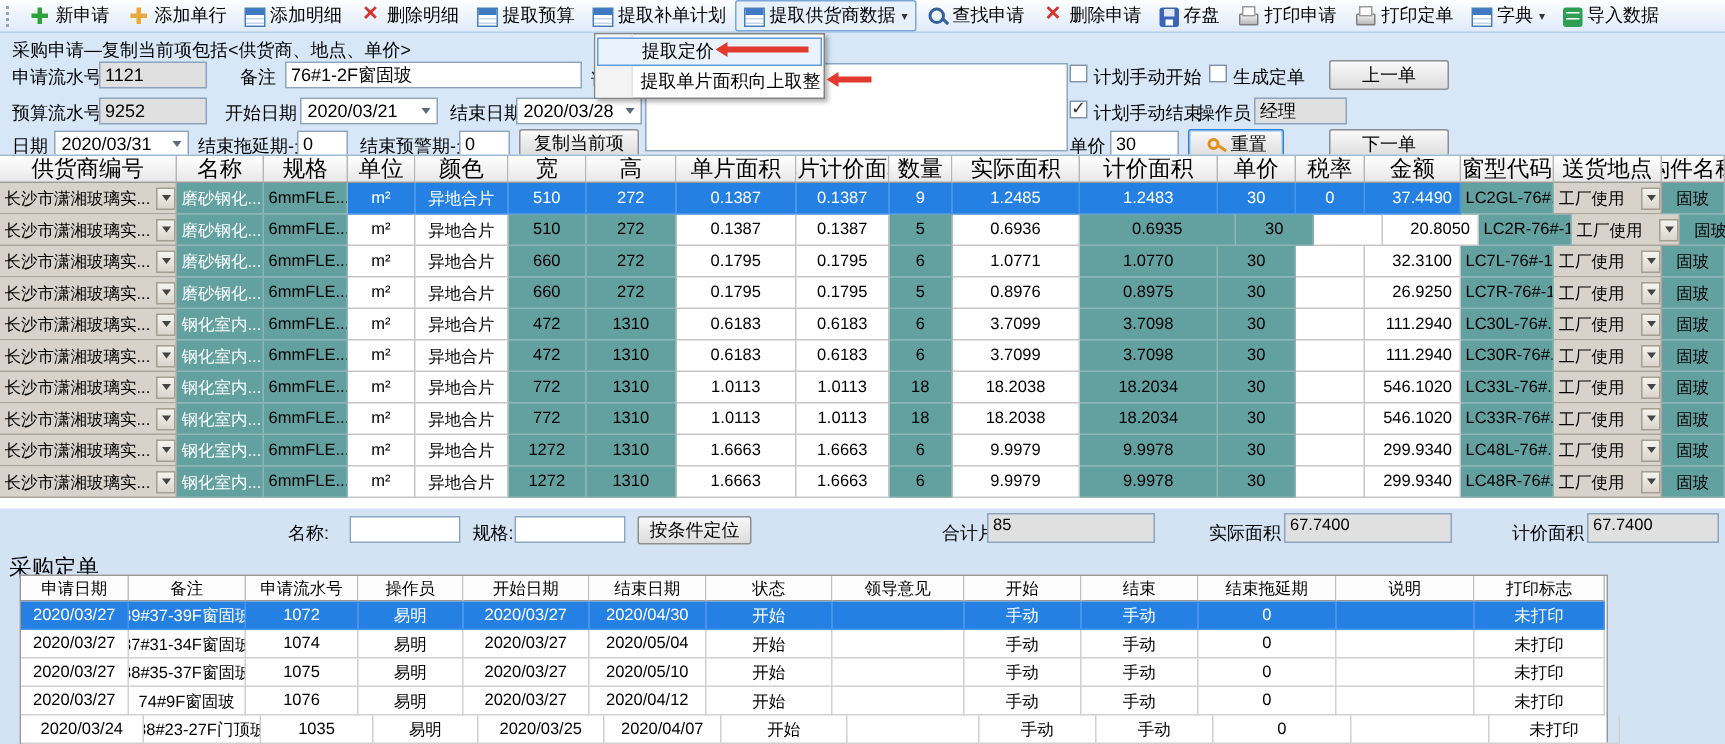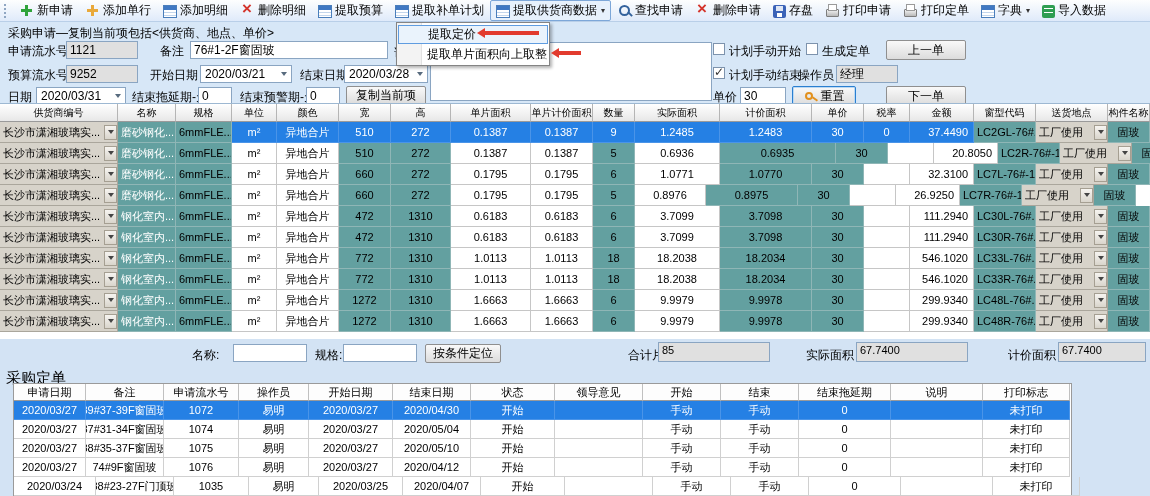--- a/index.html
+++ b/index.html
@@ -59,21 +59,21 @@
   .menu::before{content:"";position:absolute;left:0;top:0;bottom:0;width:24px;background:#f3f3f3;border-right:1px solid #e2e2e2}
   .menu-item{position:relative;height:19px;line-height:19px;padding-left:30px;font-size:12px;white-space:nowrap}
   .menu-item.hl{border:1px solid #5f9ce0;background:#eaf3fc;height:17px;line-height:17px;margin:1px;padding-left:29px}
   .red-arrow{position:absolute;height:10px;z-index:120}
   .red-arrow::before{content:"";position:absolute;left:0;top:0;border-top:5px solid transparent;border-bottom:5px solid transparent;border-left:none;border-right:8px solid var(--arrow)}
   .red-arrow::after{content:"";position:absolute;left:7px;top:3px;height:4px;right:0;background:var(--arrow)}
   
   .grid{position:absolute;left:0;top:103px;width:1150px;height:235px;background:#fff;border-top:1px solid #9db8d2;z-index:1}
   .g-head{display:flex;height:18px}
   .g-hcell{box-sizing:border-box;flex:none;border-right:1px solid #b5b5b5;border-bottom:1px solid #9a9a9a;
-    background:linear-gradient(#ffffff,#e7e7e7);font-size:10px;display:flex;align-items:center;justify-content:center;
+    background:linear-gradient(#ffffff,#e7e7e7);font-size:15px;display:flex;align-items:center;justify-content:center;
     overflow:hidden;white-space:nowrap}
   .g-row{display:flex;height:21px}
   .g-cell{box-sizing:border-box;flex:none;border-right:1px solid #c6c6c6;border-bottom:1px solid #c6c6c6;
     font-size:11px;display:flex;align-items:center;overflow:hidden;white-space:nowrap;padding:0 3px}
   .al-c{justify-content:center}
   .al-r{justify-content:flex-end;padding-right:5px}
   .c-teal{background:var(--teal);border-color:#8fb6b6}
   .t-white{color:#fff}
   .c-sel{background:var(--sel);border-color:#4a94e8;color:#fff}
   .combo-cell{background:#d7d3ca;border-color:#aaa69c;padding:0 0 0 3px}
@@ -276,21 +276,21 @@
       <div class="g-cell c-teal t-white" style="width: 58px;">磨砂钢化...</div>
       <div class="g-cell c-teal" style="width: 56px;">6mmFLE...</div>
       <div class="g-cell al-c" style="width: 45px;">m²</div>
       <div class="g-cell al-c" style="width: 62px;">异地合片</div>
       <div class="g-cell c-teal al-c" style="width: 52px;">510</div>
       <div class="g-cell c-teal al-c" style="width: 60px;">272</div>
       <div class="g-cell al-c" style="width: 80px;">0.1387</div>
       <div class="g-cell al-c" style="width: 62px;">0.1387</div>
       <div class="g-cell c-teal al-c" style="width: 42px;">5</div>
       <div class="g-cell al-c" style="width: 85px;">0.6936</div>
-      <div class="g-cell c-teal al-c" style="width: 116px;">0.6935</div>
+      <div class="g-cell c-teal al-c" style="width: 104px;">0.6935</div>
       <div class="g-cell c-teal al-c" style="width: 52px;">30</div>
       <div class="g-cell al-c" style="width: 46px;"></div>
       <div class="g-cell al-r" style="width: 64px;">20.8050</div>
       <div class="g-cell c-teal" style="width: 62px;">LC2R-76#-1F</div>
       <div class="g-cell combo-cell" style="width: 72px;">
         <div class="cc-txt">工厂使用</div>
         <div class="cc-arr"></div>
       </div>
       <div class="g-cell c-teal al-c" style="width: 42px;">固玻</div>
     </div>
@@ -327,21 +327,21 @@
       </div>
       <div class="g-cell c-teal t-white" style="width: 58px;">磨砂钢化...</div>
       <div class="g-cell c-teal" style="width: 56px;">6mmFLE...</div>
       <div class="g-cell al-c" style="width: 45px;">m²</div>
       <div class="g-cell al-c" style="width: 62px;">异地合片</div>
       <div class="g-cell c-teal al-c" style="width: 52px;">660</div>
       <div class="g-cell c-teal al-c" style="width: 60px;">272</div>
       <div class="g-cell al-c" style="width: 80px;">0.1795</div>
       <div class="g-cell al-c" style="width: 62px;">0.1795</div>
       <div class="g-cell c-teal al-c" style="width: 42px;">5</div>
-      <div class="g-cell al-c" style="width: 71px;">0.8976</div>
+      <div class="g-cell al-c" style="width: 85px;">0.8976</div>
       <div class="g-cell c-teal al-c" style="width: 92px;">0.8975</div>
       <div class="g-cell c-teal al-c" style="width: 52px;">30</div>
       <div class="g-cell al-c" style="width: 46px;"></div>
       <div class="g-cell al-r" style="width: 64px;">26.9250</div>
       <div class="g-cell c-teal" style="width: 62px;">LC7R-76#-1F0</div>
       <div class="g-cell combo-cell" style="width: 72px;">
         <div class="cc-txt">工厂使用</div>
         <div class="cc-arr"></div>
       </div>
       <div class="g-cell c-teal al-c" style="width: 42px;">固玻</div>

